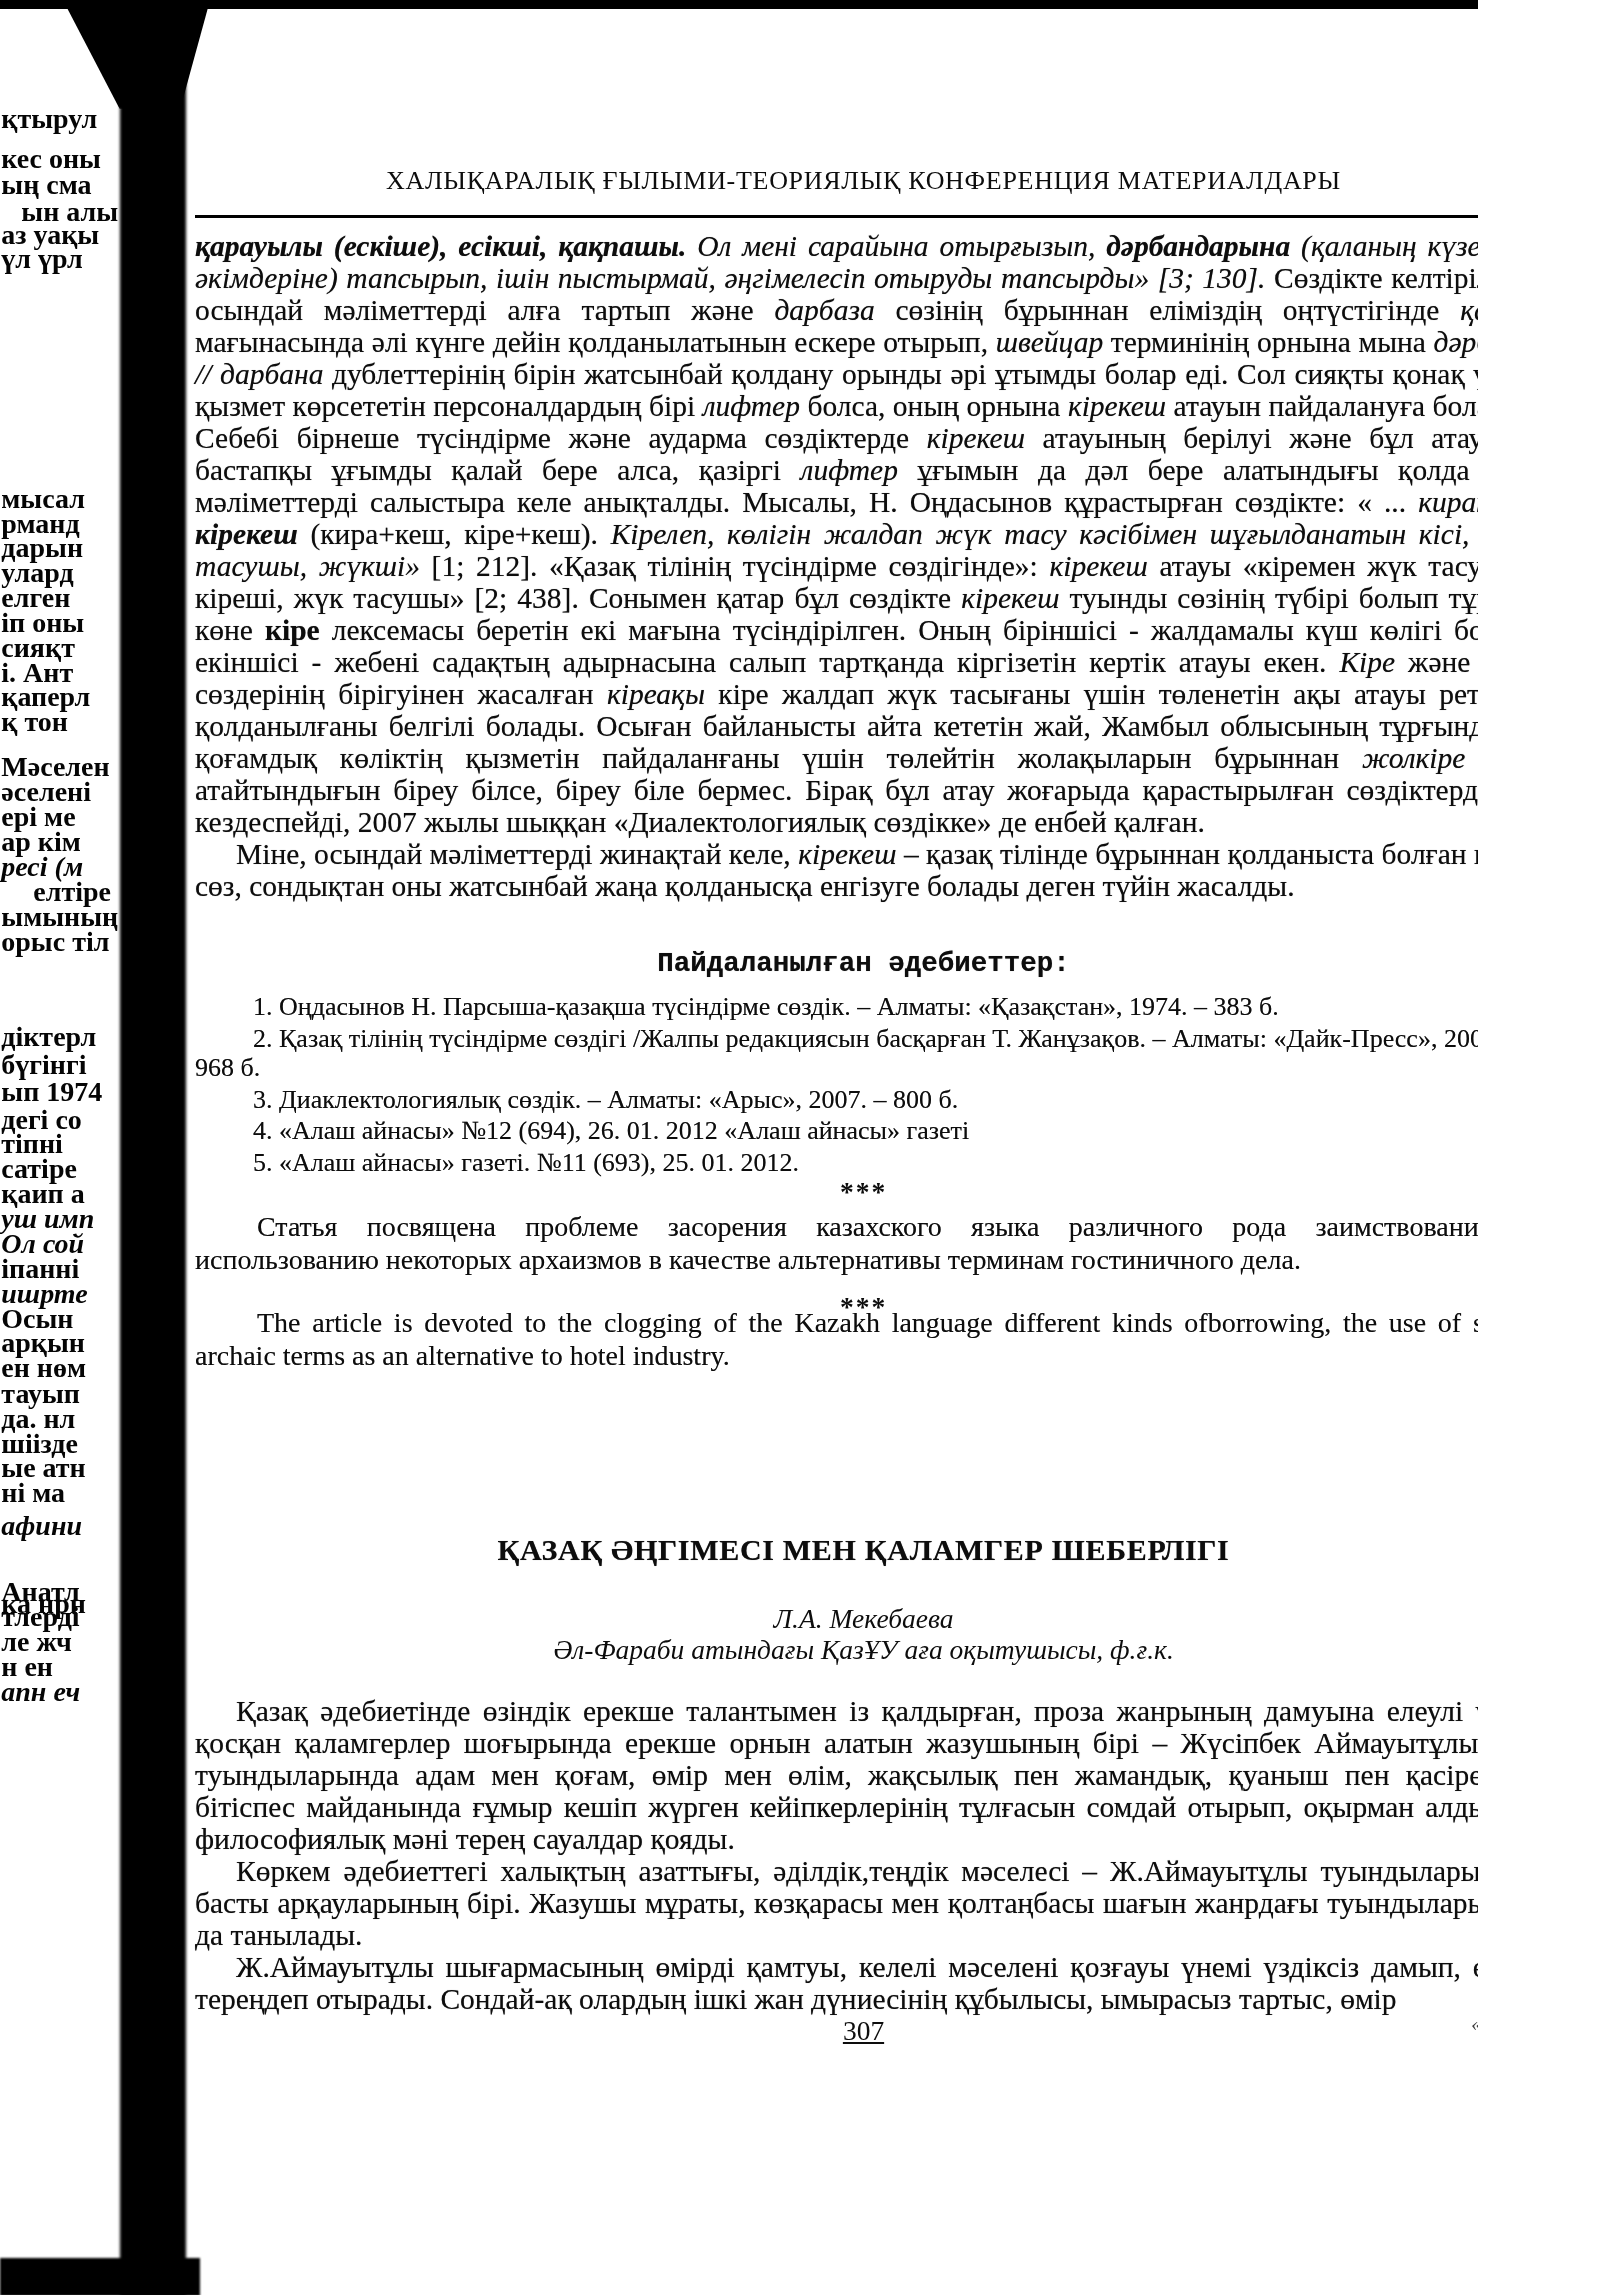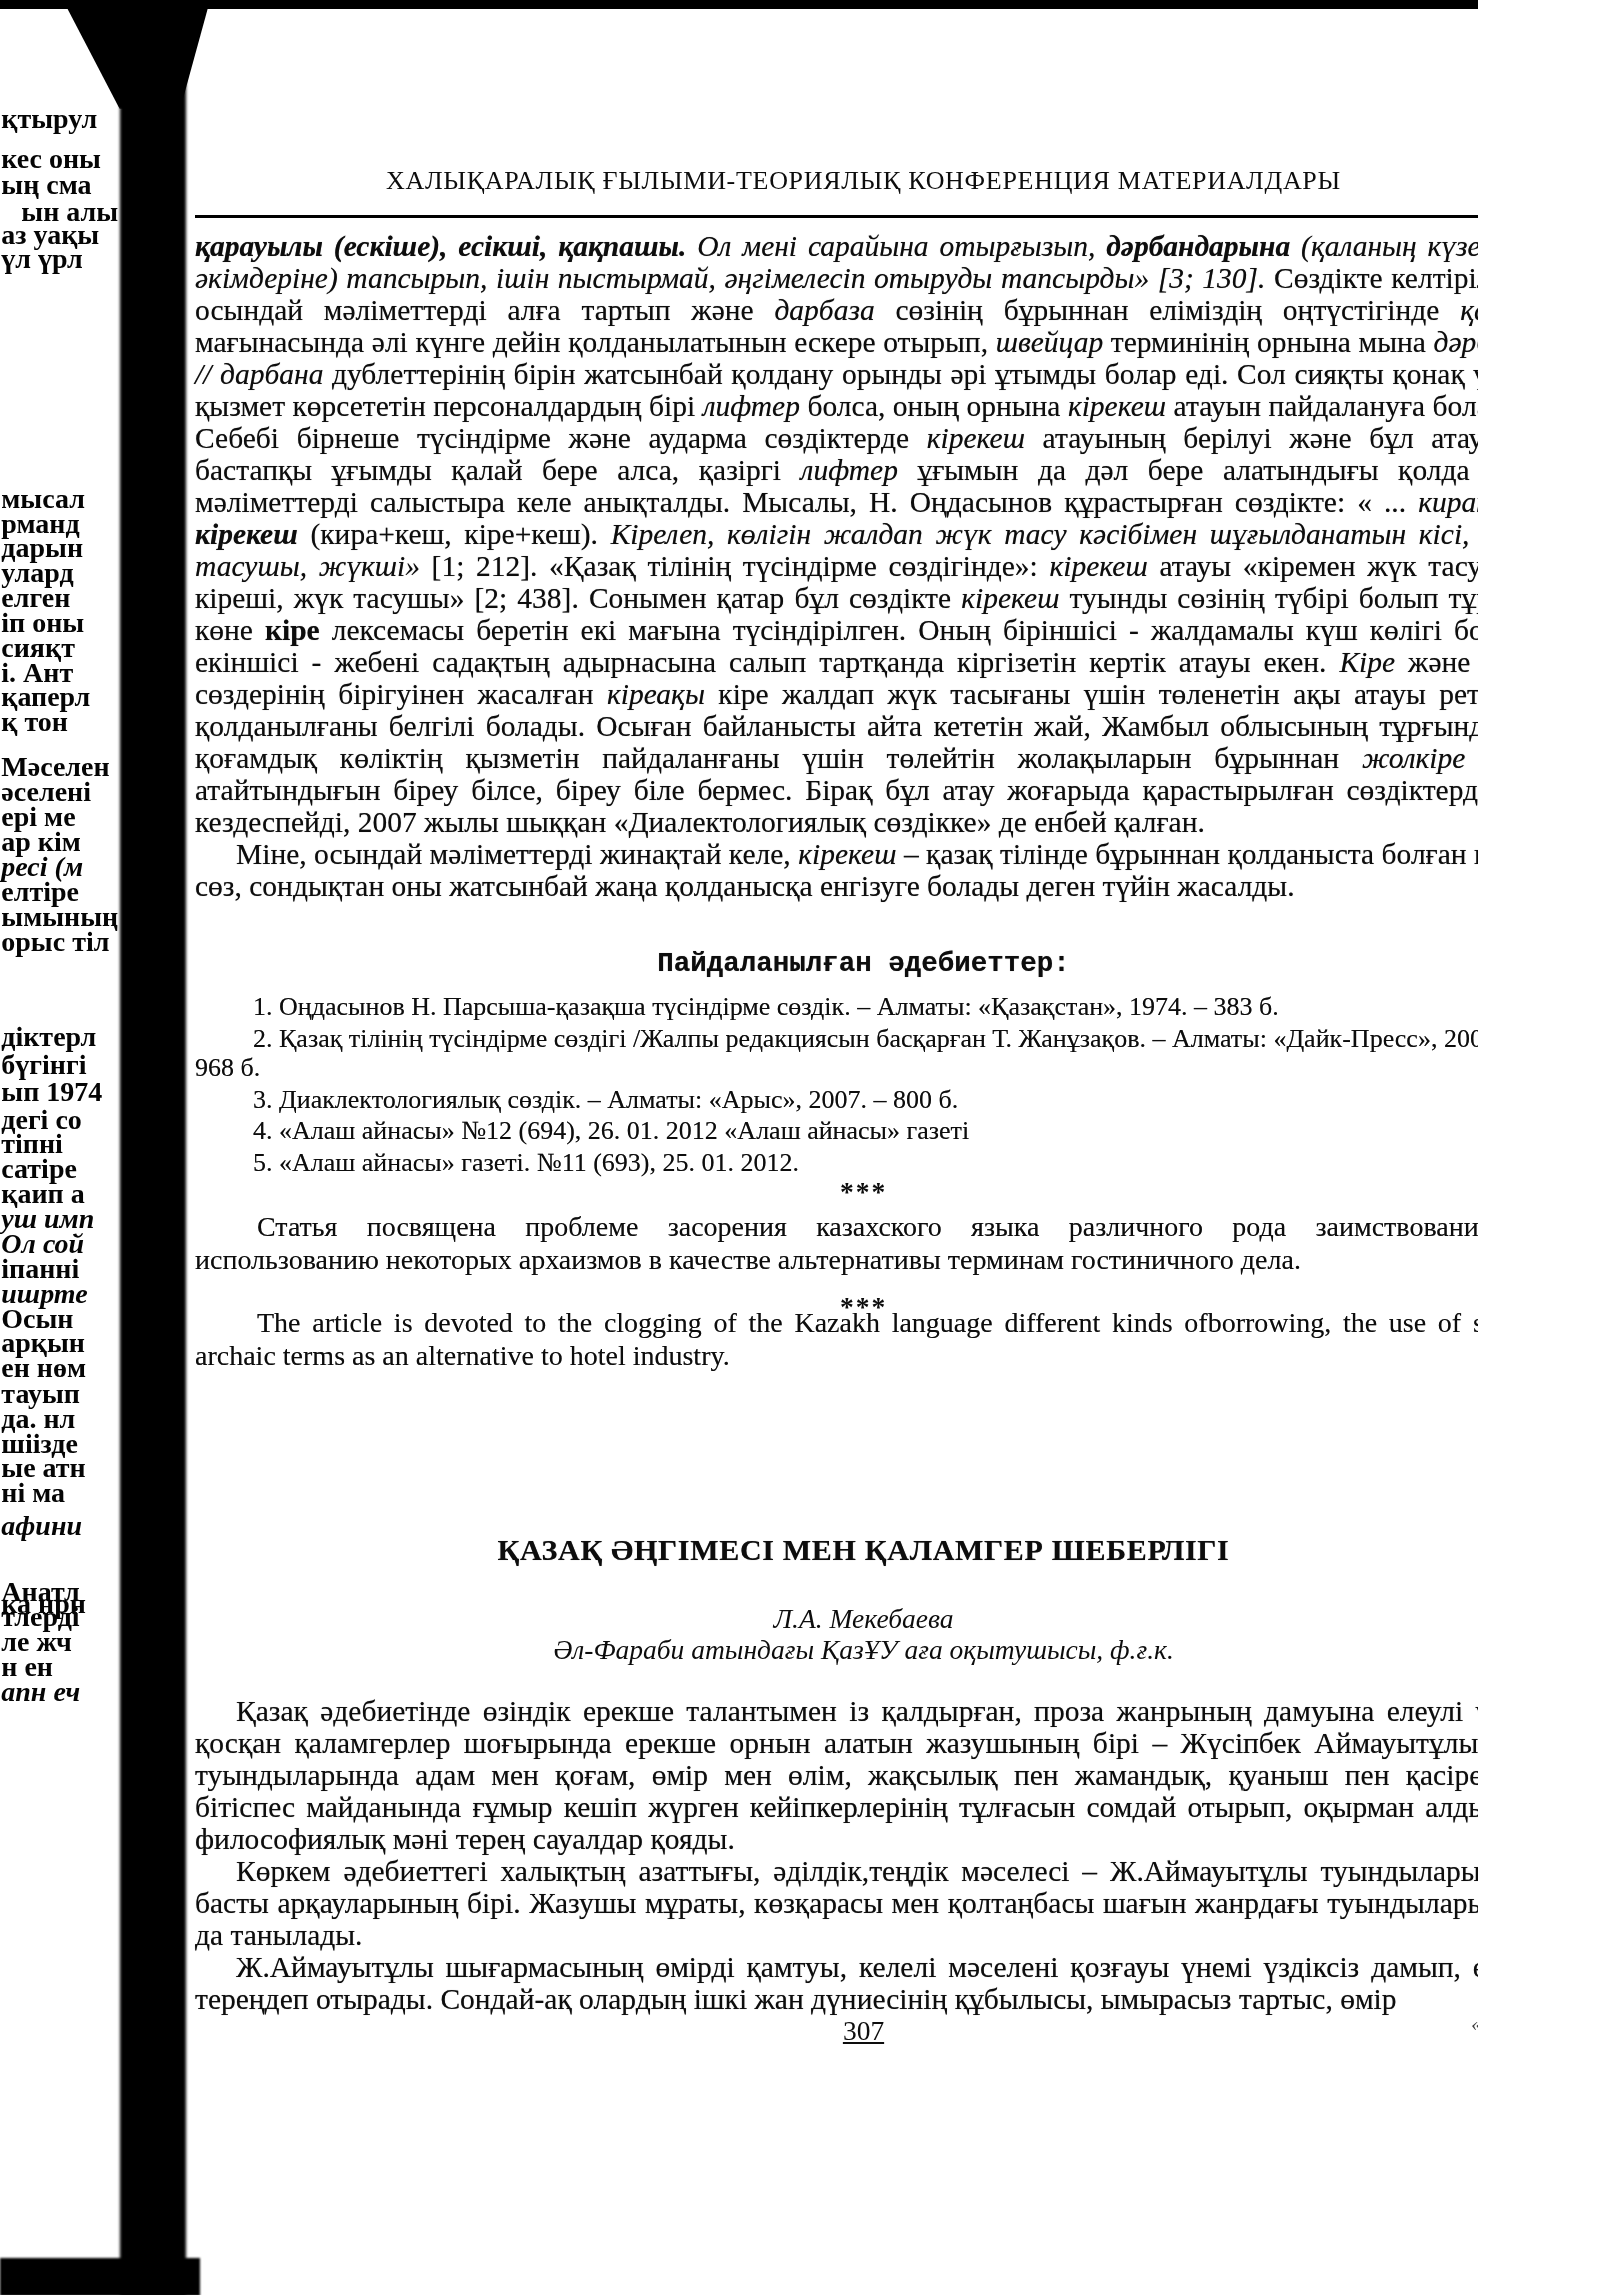--- a/index.html
+++ b/index.html
@@ -97,21 +97,21 @@
       <span class="frag" style="top: 607px;">іп оны</span>
       <span class="frag" style="top: 632px;">сияқт</span>
       <span class="frag" style="top: 657px;">і. Ант</span>
       <span class="frag" style="top: 681px;">қаперл</span>
       <span class="frag" style="top: 706px;">қ тон</span>
       <span class="frag" style="top: 751px;">Мәселен</span>
       <span class="frag" style="top: 776px;">әселені</span>
       <span class="frag" style="top: 801px;">ері ме</span>
       <span class="frag" style="top: 826px;">ар кім</span>
       <span class="frag it" style="top: 851px;">ресі (м</span>
-      <span class="frag" style="top: 876px;">елтіре</span>
+      <span class="frag" style="top: 876px; padding-left: 32px;">елтіре</span>
       <span class="frag" style="top: 901px;">ымының</span>
       <span class="frag" style="top: 926px;">орыс тіл</span>
       <span class="frag" style="top: 1021px;">діктерл</span>
       <span class="frag" style="top: 1049px;">бүгінгі</span>
       <span class="frag" style="top: 1076px;">ып 1974</span>
       <span class="frag" style="top: 1104px;">дегі со</span>
       <span class="frag" style="top: 1128px;">тіпні</span>
       <span class="frag" style="top: 1153px;">сатіре</span>
       <span class="frag" style="top: 1178px;">қаип а</span>
       <span class="frag it" style="top: 1203px;">уш имп</span>

